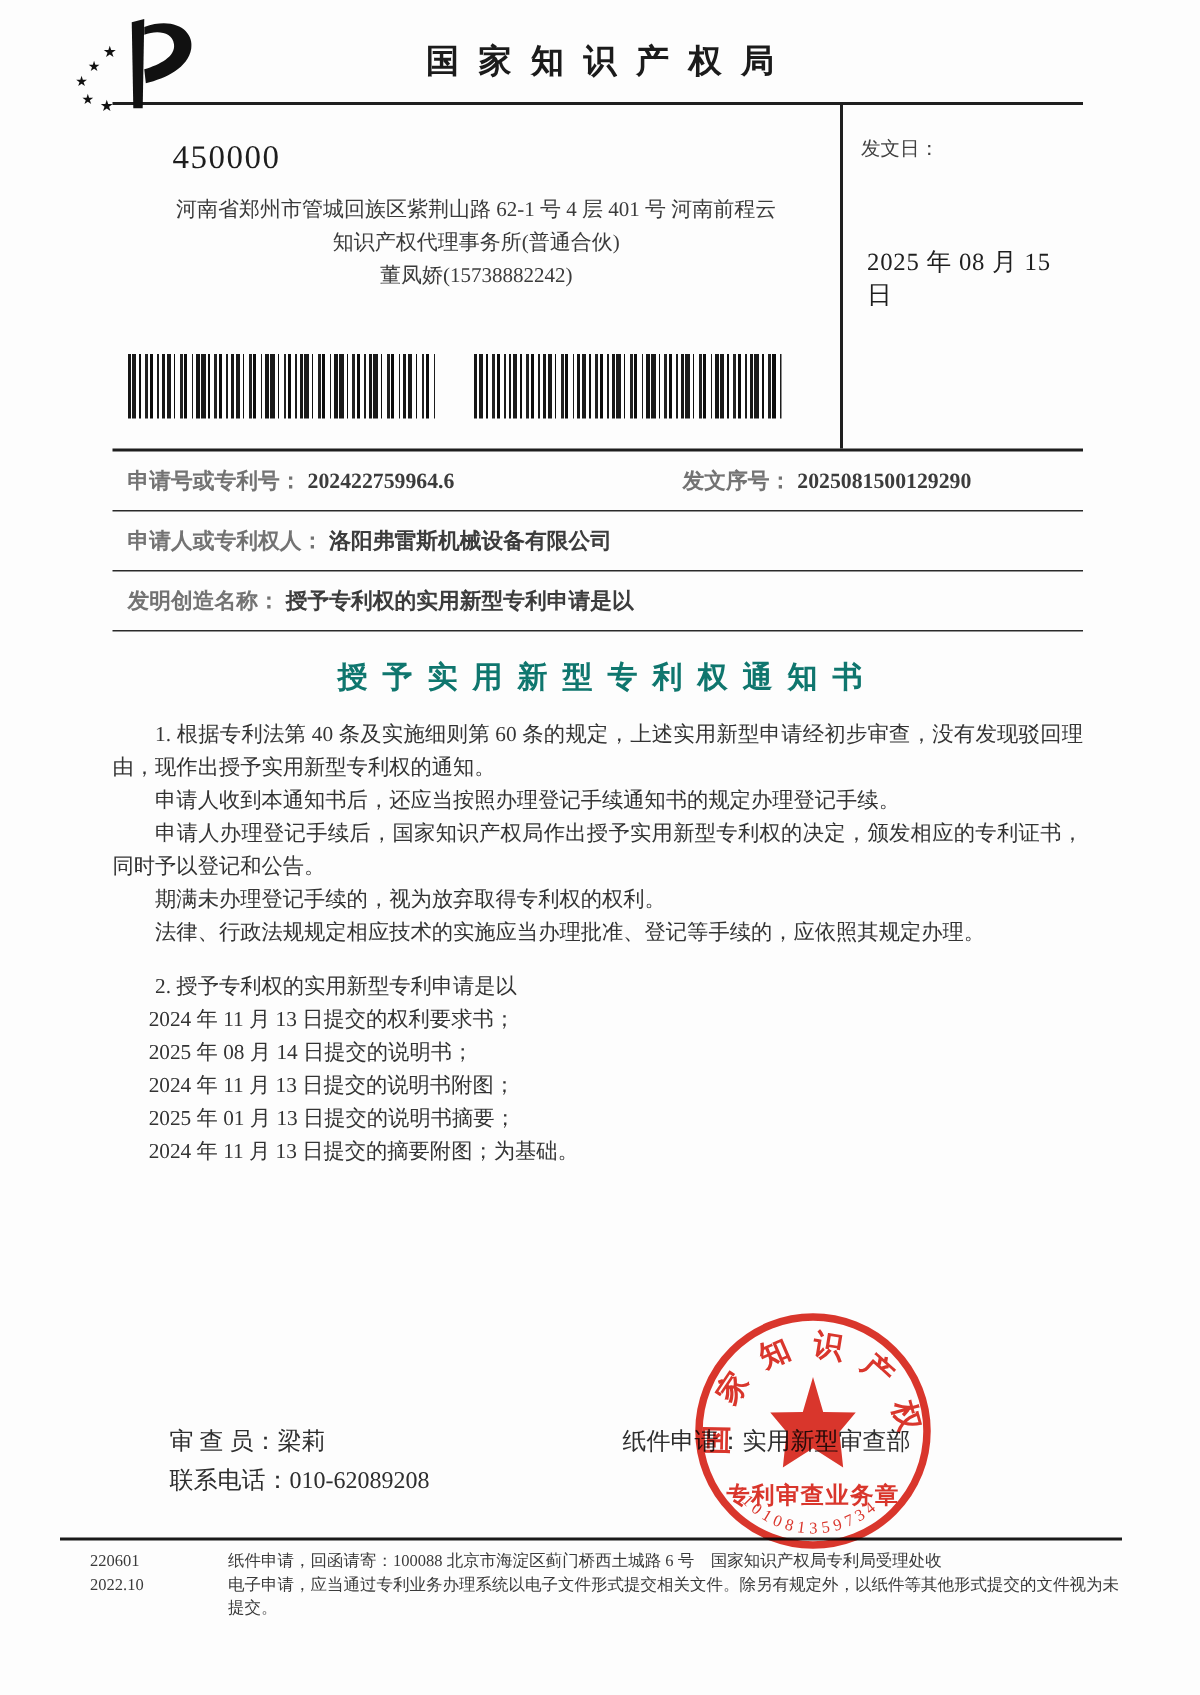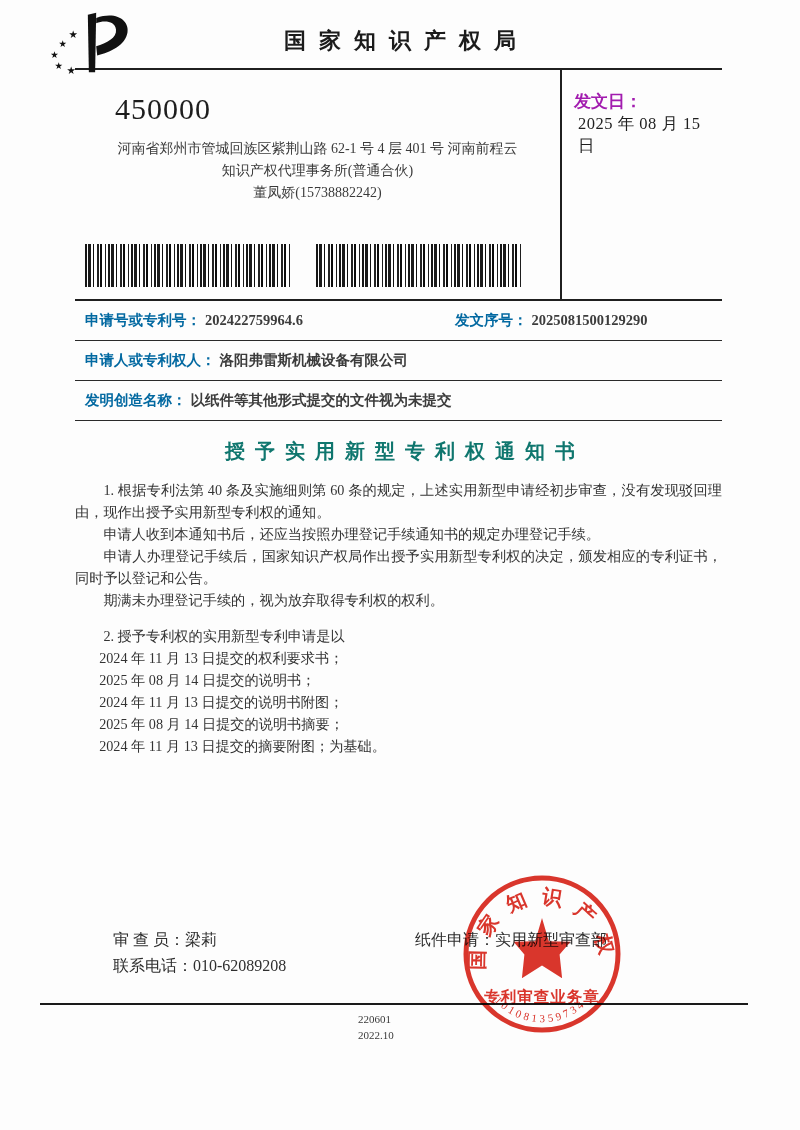--- a/index.html
+++ b/index.html
@@ -10,34 +10,34 @@
   
   .logo{position:absolute;left:44px;top:10px;width:96px;height:66px;}
   .agency-title{
     padding:26px 0 0 0;text-align:center;font-size:22px;font-weight:600;
     letter-spacing:13px;color:#1b1b1b;text-indent:13px;
   }
   .rule-top{margin:12px 78px 0 75px;border:none;border-top:2px solid #1f1f1f;}
   
   .mailbox{margin:0 78px 0 75px;display:flex;border-bottom:2px solid #1f1f1f;height:229px;}
   .mail-left{width:487px;border-right:2px solid #1f1f1f;box-sizing:border-box;padding-top:22px;}
-  .postal{margin-left:40px;font-size:30px;color:#1d1d1d;letter-spacing:1px;}
+  .postal{margin-left:40px;font-size:22px;color:#1d1d1d;letter-spacing:1px;}
   .addr{margin-top:12px;text-align:center;font-size:14px;line-height:22px;color:#3a3a3a;padding:0 8px;}
   .barcodes{display:flex;gap:26px;margin:40px 0 0 10px;}
   .barcode{width:205px;height:43px;background:
     repeating-linear-gradient(90deg,#161616 0 2px,#fff 2px 3px,#1a1a1a 3px 6px,#fff 6px 8px,
     #101010 8px 9px,#fff 9px 12px,#222 12px 14px,#fff 14px 15px,#0c0c0c 15px 17px,#fff 17px 20px,
     #1d1d1d 20px 21px,#fff 21px 23px);}
   .mail-right{flex:1;padding:20px 0 0 12px;}
-  .dispatch-label{font-size:17px;color:#a21caf;font-weight:bold;}
-  .dispatch-date{font-size:16.5px;color:#1f1f1f;letter-spacing:.5px;padding-left:4px;}
+  .dispatch-label{font-size:13px;color:#404040;}
+  .dispatch-date{margin-top:56px;font-size:16.5px;color:#1f1f1f;letter-spacing:.5px;padding-left:4px;}
   
   .info-row{margin:0 78px 0 75px;border-bottom:1.6px solid #2a2a2a;
     padding:10px 0 10px 10px;font-size:14.5px;display:flex;align-items:baseline;}
-  .info-row .lbl{font-weight:700;color:#0369a1;text-align:right;}
+  .info-row .lbl{font-weight:700;color:#737373;text-align:right;}
   .info-row .val{color:#3c3c3c;padding-left:4px;font-weight:bold;}
   .col2{margin-left:auto;width:267px;}
   
   .notice-title{margin-top:17px;text-align:center;font-size:20px;font-weight:700;
     letter-spacing:10px;text-indent:10px;color:#0f766e;}
   .body-text{margin:14px 78px 0 75px;font-size:14.2px;line-height:22px;
     text-align:justify;color:#333;}
   .body-text p{margin:0;text-indent:2em;}
   .body-text p.gap{margin-top:14px;}
   .basis-list{margin-left:1.7em;}
@@ -100,37 +100,38 @@
       <span class="lbl">发文序号：</span><span class="val">2025081500129290</span>
     </span>
   </div>
   <div class="info-row">
     <span>
       <span class="lbl">申请人或专利权人：</span><span class="val">洛阳弗雷斯机械设备有限公司</span>
     </span>
   </div>
   <div class="info-row">
     <span>
-      <span class="lbl">发明创造名称：</span><span class="val">以纸件等其他形式提交的文件视为未提交</span>
+      <span class="lbl">发明创造名称：</span><span class="val">授予专利权的实用新型专利申请是以</span>
     </span>
   </div>
 
   <div class="notice-title">授予实用新型专利权通知书</div>
 
   <div class="body-text">
     <p>1.  根据专利法第 40 条及实施细则第 60 条的规定，上述实用新型申请经初步审查，没有发现驳回理由，现作出授予实用新型专利权的通知。</p>
     <p>申请人收到本通知书后，还应当按照办理登记手续通知书的规定办理登记手续。</p>
     <p>申请人办理登记手续后，国家知识产权局作出授予实用新型专利权的决定，颁发相应的专利证书，同时予以登记和公告。</p>
     <p>期满未办理登记手续的，视为放弃取得专利权的权利。</p>
+    <p>法律、行政法规规定相应技术的实施应当办理批准、登记等手续的，应依照其规定办理。</p>
     <p class="gap">2.  授予专利权的实用新型专利申请是以</p>
     <div class="basis-list">
       <div>2024 年 11 月 13 日提交的权利要求书；</div>
       <div>2025 年 08 月 14 日提交的说明书；</div>
       <div>2024 年 11 月 13 日提交的说明书附图；</div>
-      <div>2025 年 08 月 14 日提交的说明书摘要；</div>
+      <div>2025 年 01 月 13 日提交的说明书摘要；</div>
       <div>2024 年 11 月 13 日提交的摘要附图；为基础。</div>
     </div>
   </div>
 
   <div class="signoff">
     <div class="sig-left">
       <div>
         <span>审 查 员：</span><span>梁莉</span>
       </div>
       <div>
@@ -157,15 +158,19 @@
       <textPath href="#arcBot" startOffset="4" textLength="108" lengthAdjust="spacing">1101081359734</textPath>
     </text>
   </svg>
 
   <hr class="rule-bottom">
   <div class="footer">
     <div class="f-code">
       <div>220601</div>
       <div>2022.10</div>
     </div>
+    <div class="f-text">
+      <div>纸件申请，回函请寄：100088  北京市海淀区蓟门桥西土城路 6 号　国家知识产权局专利局受理处收</div>
+      <div>电子申请，应当通过专利业务办理系统以电子文件形式提交相关文件。除另有规定外，以纸件等其他形式提交的文件视为未提交。</div>
+    </div>
   </div>
 
 </div>
 
 </body></html>

